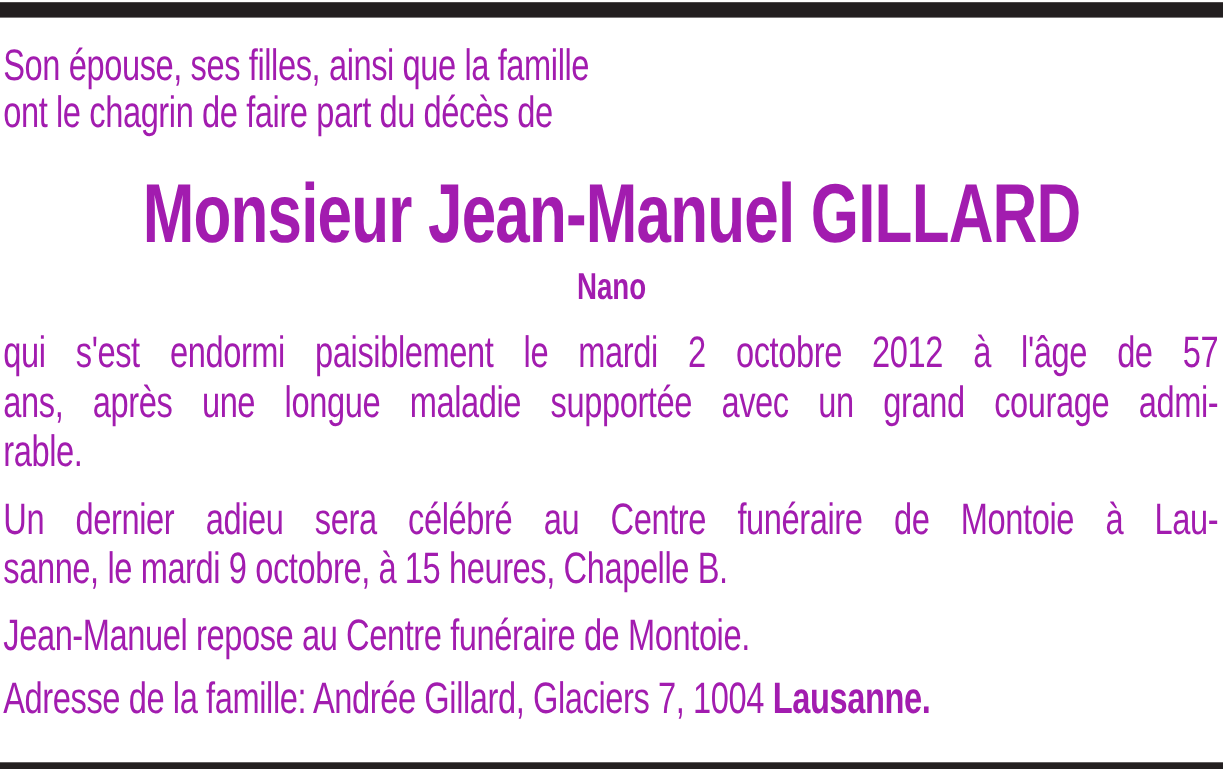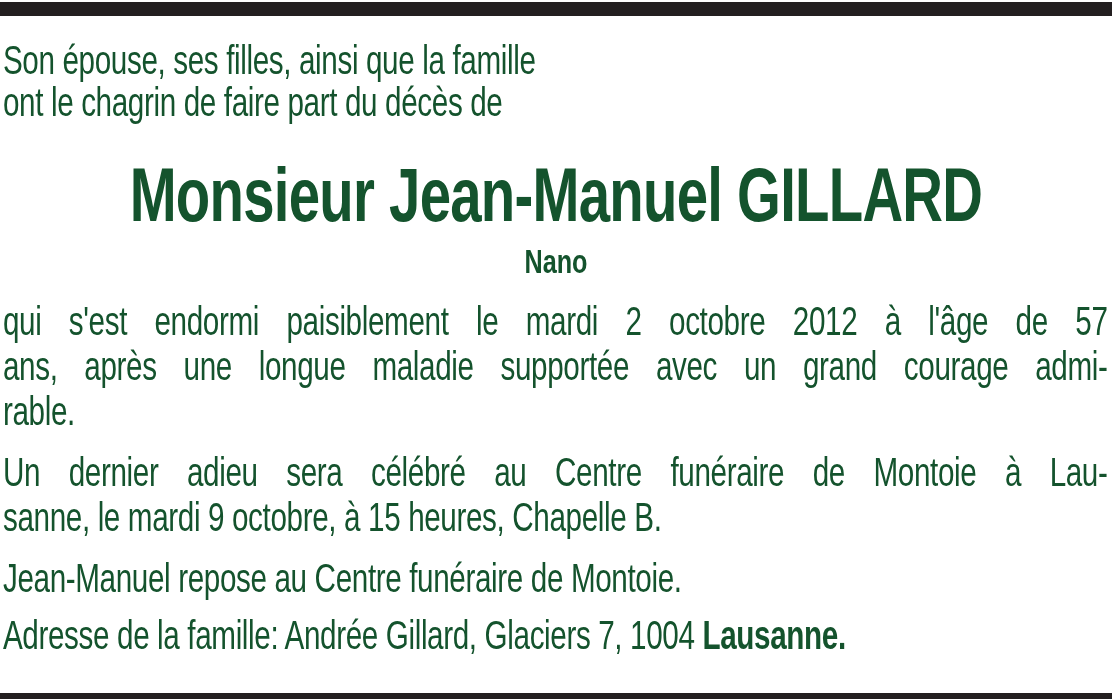--- a/index.html
+++ b/index.html
@@ -7,21 +7,21 @@
     padding: 0;
     background: #ffffff;
   }
   .page {
     position: relative;
     width: 1112px;
     height: 699px;
     background: #ffffff;
     overflow: hidden;
     font-family: "Liberation Sans", "DejaVu Sans", sans-serif;
-    color: #14532d;
+    color: #a21caf;
   }
   .rule {
     background: #231f20;
     width: 1112px;
     height: 14px;
   }
   .rule-top {
     position: absolute;
     top: 2px;
     left: 0;

